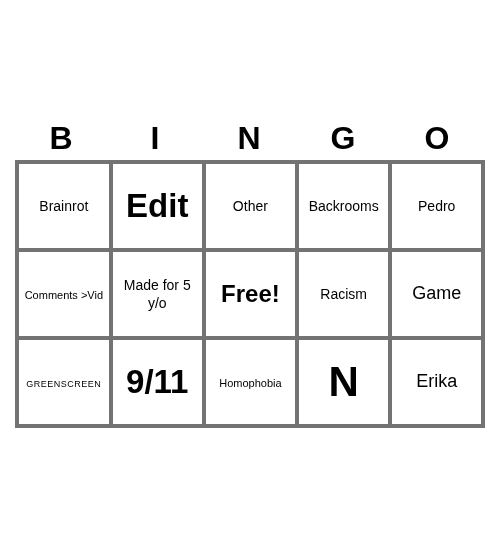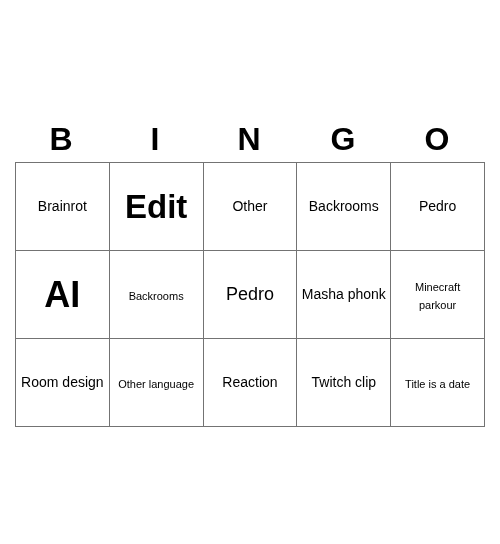--- a/index.html
+++ b/index.html
@@ -33,21 +33,21 @@
       font-weight: bold;
       padding: 4px 0;
       letter-spacing: 2px;
     }
     .bingo-grid {
       width: 100%;
       border-collapse: collapse;
       border: 1px solid #333;
     }
     .bingo-grid td {
-      border: 1px solid #737373;
+      border: 4px solid #737373;
       text-align: center;
       vertical-align: middle;
       padding: 4px;
       height: 88px;
       width: 94px;
     }
     .cell-text {
       font-size: 14px;
       line-height: 1.3;
     }
@@ -102,28 +102,28 @@
     </thead>
     <tbody id="grid-body">
     <tr>
           <td><span class="cell-text">Brainrot</span></td>
           <td><span class="cell-large">Edit</span></td>
           <td><span class="cell-text">Other</span></td>
           <td><span class="cell-text">Backrooms</span></td>
           <td><span class="cell-text">Pedro</span></td>
         </tr>
         <tr>
-          <td><span class="cell-xlarge">AI</span></td>
-          <td><span class="cell-small">Backrooms</span></td>
-          <td><span class="cell-medium">Pedro</span></td>
-          <td><span class="cell-text">Masha phonk</span></td>
-          <td><span class="cell-small">Minecraft parkour</span></td>
+          <td><span class="cell-small">Comments &gt;Vid</span></td>
+          <td><span class="cell-text">Made for 5 y/o</span></td>
+          <td><span class="cell-free">Free!</span></td>
+          <td><span class="cell-text">Racism</span></td>
+          <td><span class="cell-medium">Game</span></td>
         </tr>
         <tr>
-          <td><span class="cell-text">Room design</span></td>
-          <td><span class="cell-small">Other language</span></td>
-          <td><span class="cell-text">Reaction</span></td>
-          <td><span class="cell-text">Twitch clip</span></td>
-          <td><span class="cell-small">Title is a date</span></td>
+          <td><span class="cell-uppercase-small">GREENSCREEN</span></td>
+          <td><span class="cell-large">9/11</span></td>
+          <td><span class="cell-small">Homophobia</span></td>
+          <td><span class="cell-huge">N</span></td>
+          <td><span class="cell-medium">Erika</span></td>
         </tr>
       </tbody>
   </table>
 </div>
 
 </body></html>

